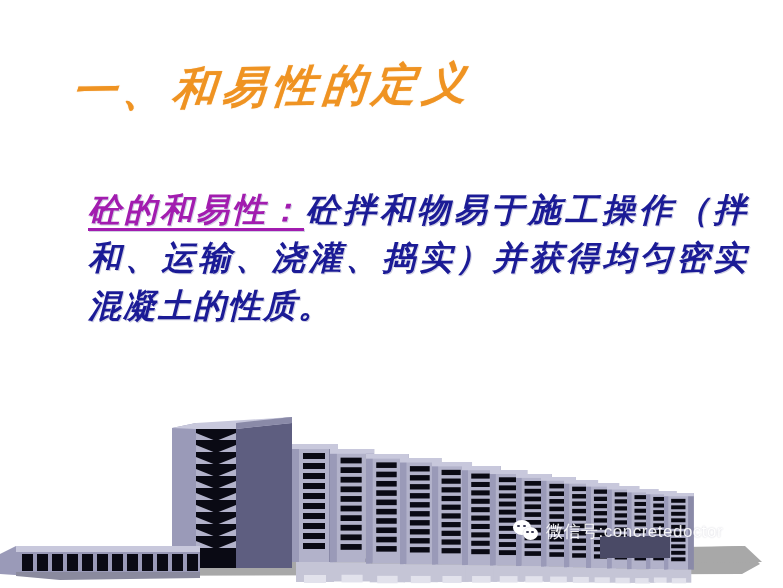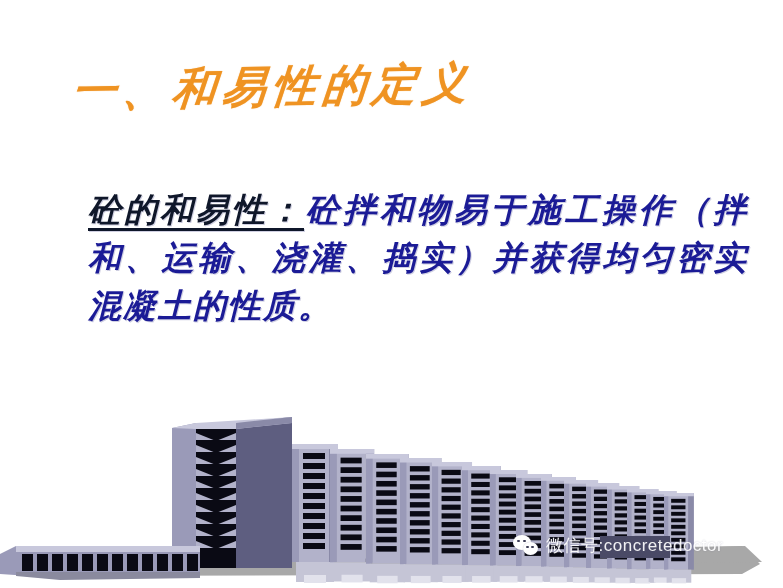--- a/index.html
+++ b/index.html
@@ -46,21 +46,21 @@
     font-size: 33px;
     line-height: 48px;
     color: #1b1b96;
     letter-spacing: 2px;
     text-align: justify;
     text-shadow: 1px 1px 0 rgba(150,150,190,0.45);
   }
   .body-lead {
     font-weight: 700;
     font-style: italic;
-    color: #0f172a;
+    color: #a21caf;
     text-decoration: underline;
     text-decoration-thickness: 3px;
     text-underline-offset: 7px;
     letter-spacing: 1px;
     padding-right: 2px;
   }
   .body-rest {
     font-style: italic;
     font-weight: 600;
   }
@@ -76,23 +76,23 @@
   .illustration svg {
     display: block;
     width: 783px;
     height: 192px;
   }
 
   
   .watermark {
     position: absolute;
     left: 513px;
-    top: 534px;
+    top: 520px;
     display: flex;
-    align-items: flex-end;
+    align-items: flex-start;
     gap: 7px;
     pointer-events: none;
   }
   .wechat-logo {
     width: 26px;
     height: 22px;
     position: relative;
     flex: 0 0 auto;
   }
   .wechat-logo .bub {

